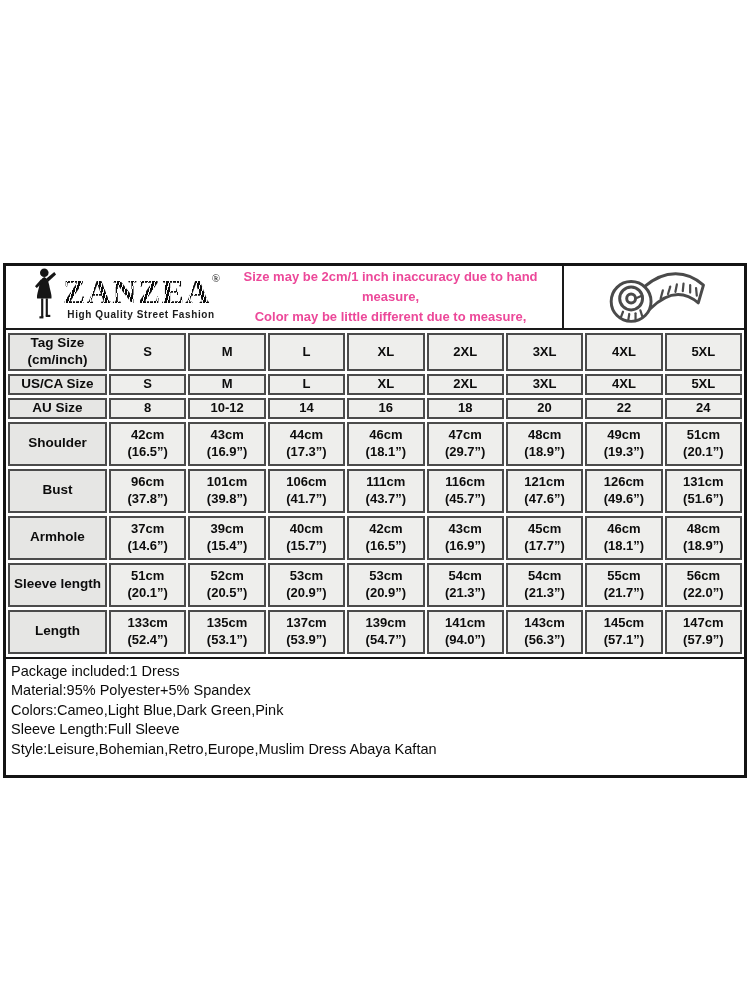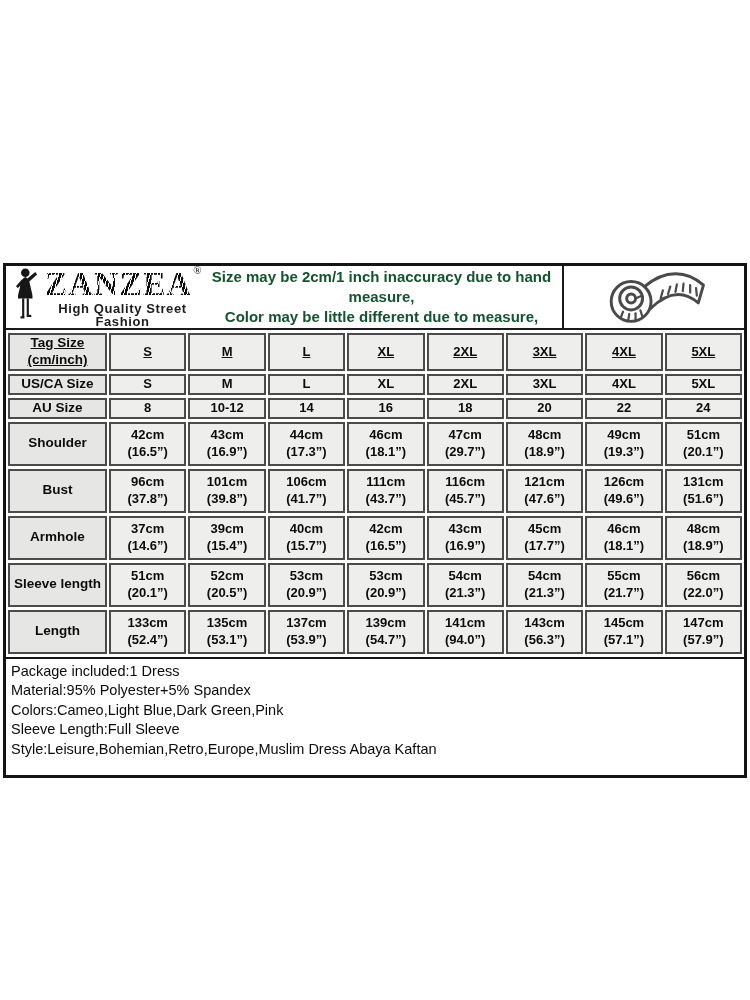--- a/index.html
+++ b/index.html
@@ -12,48 +12,48 @@
   *{box-sizing:border-box;margin:0;padding:0;}
   html,body{width:750px;height:1000px;background:#ffffff;
     font-family:"Liberation Sans",sans-serif;color:var(--ink);}
   .canvas{position:relative;width:750px;height:1000px;background:#fff;overflow:hidden;}
 
   .sheet{position:absolute;top:263px;left:3px;width:744px;
     border:3px solid var(--outer-border);background:#fff;}
 
   
   .band{display:flex;align-items:stretch;height:64px;border-bottom:2px solid #1a1a1a;background:#fff;}
-  .brand{display:flex;align-items:center;gap:3px;padding-left:5px;flex:0 0 195px;text-align:center;}
+  .brand{display:flex;align-items:center;gap:3px;padding-left:24px;flex:0 0 195px;}
   .brand-text{display:flex;flex-direction:column;align-items:center;line-height:1;}
   .brand-name{font-family:"Liberation Serif",serif;font-weight:700;font-size:34px;
     letter-spacing:1px;color:#101010;position:relative;}
   @supports ((-webkit-background-clip:text) or (background-clip:text)){
     .brand-name{
       background-image:repeating-linear-gradient(105deg,#0c0c0c 0 2.4px,#fafafa 2.4px 3.4px);
       -webkit-background-clip:text;background-clip:text;color:transparent;}
   }
   .brand-reg{font-family:"Liberation Serif",serif;font-size:11px;vertical-align:super;
     color:#101010;position:relative;top:-14px;left:1px;}
-  .brand-tagline{font-size:13px;font-weight:700;letter-spacing:.6px;color:#1c1c1c;margin-top:1px;}
+  .brand-tagline{font-size:10px;font-weight:700;letter-spacing:.6px;color:#1c1c1c;margin-top:1px;}
   .disclaimer{flex:1 1 auto;display:flex;flex-direction:column;justify-content:center;
-    text-align:center;font-weight:700;font-size:15px;line-height:20px;color:#14532d;}
+    text-align:center;font-weight:700;font-size:13px;line-height:20px;color:#ec4899;}
   .tape-cell{flex:0 0 182px;border-left:2px solid #1a1a1a;display:flex;
     align-items:center;justify-content:center;}
 
   
   table.sizes{width:100%;border-collapse:separate;border-spacing:2px 3px;table-layout:fixed;background:#fff;}
   table.sizes col.c-label{width:99px;}
   table.sizes th,table.sizes td{
     border:2px solid var(--cell-border);
     text-align:center;vertical-align:middle;
     font-weight:700;font-size:13px;line-height:1.25;
     white-space:pre-line;padding:0 2px;color:#0c0c0c;}
   table.sizes th{background:var(--label-bg);font-size:13.5px;}
   table.sizes td{background:var(--data-bg);}
-  tr.r-tag{height:33px;text-decoration:underline;}
+  tr.r-tag{height:33px;}
   tr.r-single{height:19px;}
   tr.r-double{height:44px;}
 
   
   .details{border-top:2px solid var(--outer-border);background:#fff;
     padding:3px 6px 16px 5px;}
   .details .line{font-size:14.5px;line-height:19.5px;color:#0b0b0b;font-weight:400;}
 
   svg{display:block;}
 </style>

